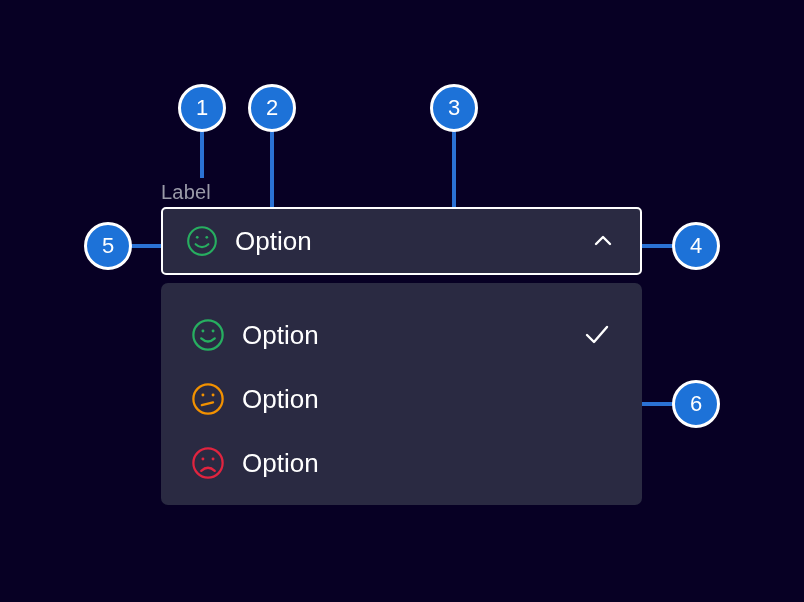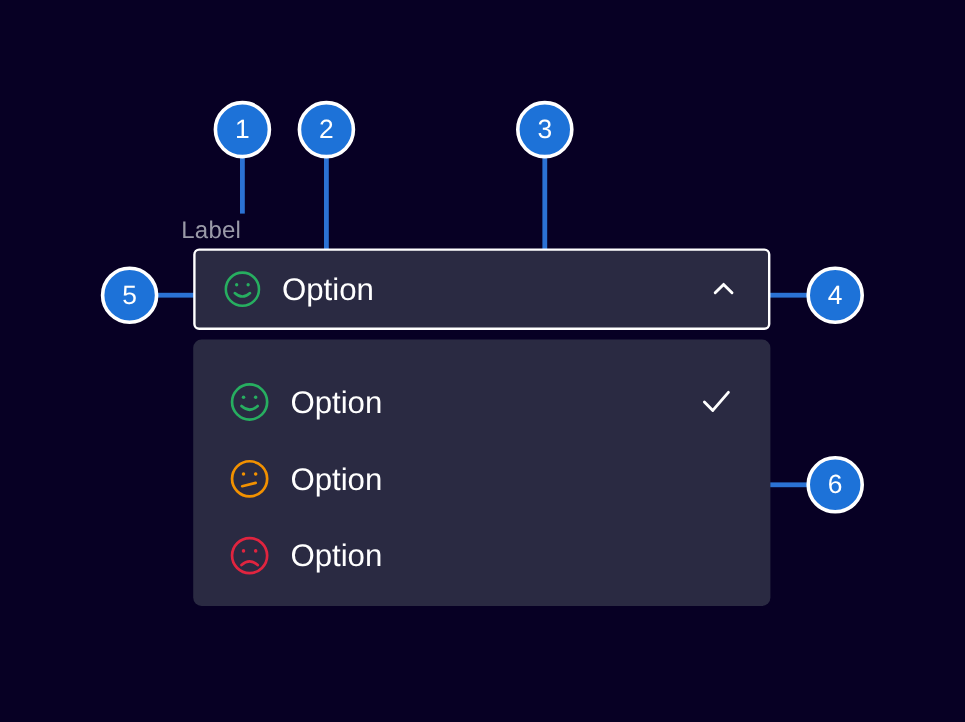--- a/index.html
+++ b/index.html
@@ -38,21 +38,21 @@
     font-size: 22px;
     line-height: 42px;
     text-align: center;
     font-weight: 400;
     z-index: 10;
   }
 
   
   .field-label {
     position: absolute;
-    left: 151px;
+    left: 161px;
     top: 180px;
     color: #9a9aa8;
     font-size: 20px;
     line-height: 24px;
     letter-spacing: .2px;
   }
 
   
   .select-trigger {
     position: absolute;

